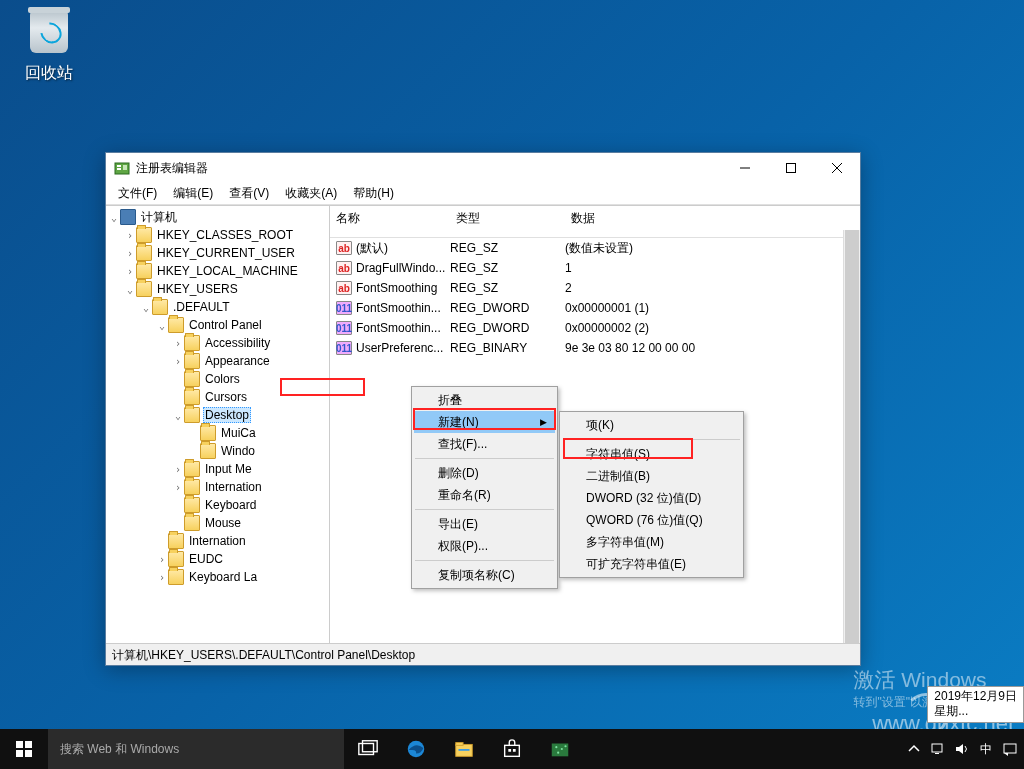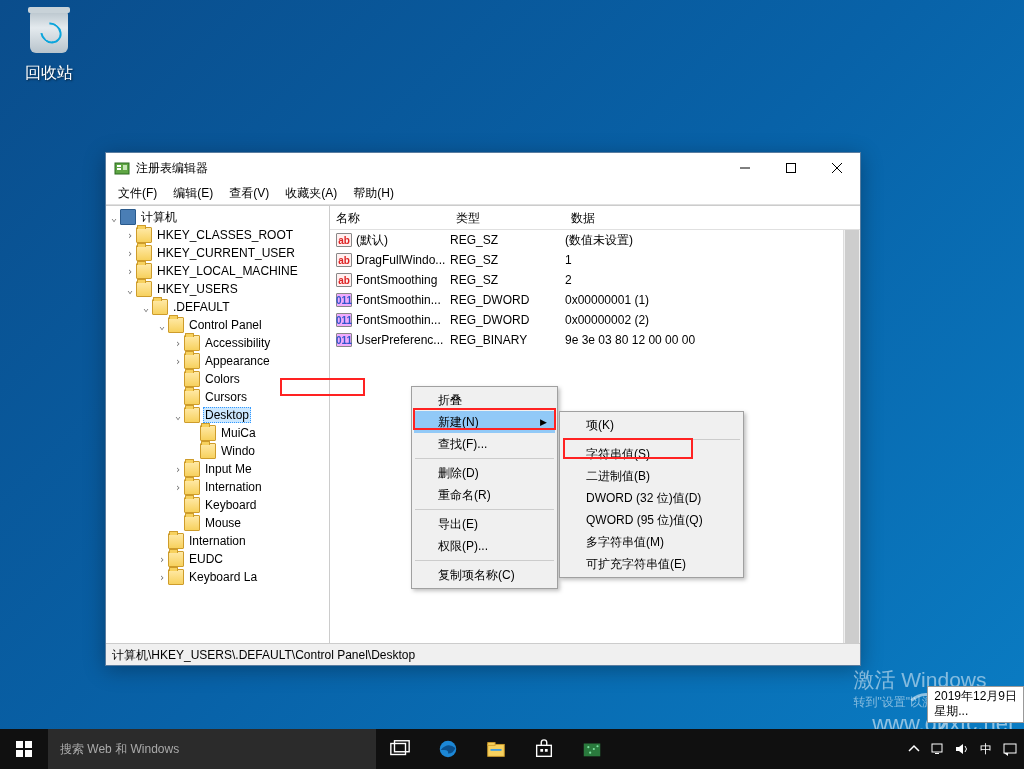--- a/index.html
+++ b/index.html
@@ -31,21 +31,21 @@
 .tree-item { display: flex; align-items: center; white-space: nowrap; height: 18px; cursor: default; }
 .tree-item .expand { width: 12px; text-align: center; color: #666; font-size: 10px; font-family: monospace; }
 .tree-item .ficon { width: 16px; height: 16px; margin-right: 3px; display: inline-block; }
 .folder-icon { background: linear-gradient(to bottom, #ffe9a6 0%, #f7d15e 100%); border: 1px solid #ce9c2b; border-radius: 1px; position: relative; }
 .folder-icon::before { content: ""; position: absolute; top: -3px; left: 0; width: 7px; height: 3px; background: #f7d15e; border: 1px solid #ce9c2b; border-bottom: none; border-radius: 1px 1px 0 0; }
 .computer-icon { background: #4a7eb5; border: 1px solid #2a5a8c; border-radius: 1px; }
 .tree-item .label { padding: 0 2px; }
 .tree-item.selected .label { background: #cce8ff; border: 1px dotted #3399ff; padding: 0 1px; }
 
 .list-panel { flex: 1; overflow: hidden; position: relative; }
-.list-header { display: flex; background: #fff; border-bottom: 1px solid #e0e0e0; height: 24px; }
+.list-header { display: flex; background: #fff; border-bottom: 1px solid #e0e0e0; height: 32px; }
 .list-header div { padding: 4px 6px; border-right: 1px solid transparent; }
 .col-name { width: 120px; }
 .col-type { width: 115px; }
 .col-data { flex: 1; }
 .list-row { display: flex; height: 20px; align-items: center; }
 .list-row .col-name { display: flex; align-items: center; }
 .val-icon { width: 16px; height: 14px; margin: 0 4px 0 6px; border: 1px solid #888; border-radius: 1px; display: flex; align-items: center; justify-content: center; font-size: 10px; font-weight: bold; }
 .val-icon.ab { background: #fff0f0; color: #d22; }
 .val-icon.bin { background: #f0abfc; color: #35c; }
 
@@ -70,21 +70,21 @@
 .date-tip { position: absolute; right: 0px; bottom: 46px; background: #fff; border: 1px solid #999; padding: 2px 6px; font-size: 11px; line-height: 1.3; }
 
 
 .logo-wm { position: absolute; right: 10px; bottom: 32px; color: rgba(255,255,255,0.55); display: flex; align-items: center; gap: 6px; font-size: 22px; font-weight: 500; pointer-events:none;}
 .logo-wm .ring { width: 44px; height: 44px; border: 3px solid rgba(255,255,255,0.55); border-radius: 50%; border-left-color: transparent; position: relative; }
 
 
 .taskbar { position: absolute; bottom: 0; left: 0; right: 0; height: 40px; background: #101010; display: flex; align-items: stretch; color: #fff; }
 .start-btn { width: 48px; display: flex; align-items: center; justify-content: center; }
 .start-btn svg { width: 16px; height: 16px; }
-.searchbox { width: 328px; background: #2b2b2b; display: flex; align-items: center; padding: 0 12px; color: #aaa; gap: 4px;}
+.searchbox { width: 296px; background: #2b2b2b; display: flex; align-items: center; padding: 0 12px; color: #aaa; gap: 4px;}
 .task-item { width: 48px; display: flex; align-items: center; justify-content: center; position: relative; }
 .task-item svg { width: 22px; height: 22px; }
 .taskbar .spacer { flex: 1; }
 .tray { display: flex; align-items: center; padding: 0 6px; gap: 8px; }
 .tray .t-icon { width: 16px; height: 16px; display: flex; align-items: center; justify-content: center; }
 </style>
 </head>
 <body>
 
 <div class="desktop-icon">
@@ -345,21 +345,21 @@
   <div class="item">
       <span>字符串值(S)</span>
     </div>
   <div class="item">
       <span>二进制值(B)</span>
     </div>
   <div class="item">
       <span>DWORD (32 位)值(D)</span>
     </div>
   <div class="item">
-      <span>QWORD (95 位)值(Q)</span>
+      <span>QWORD (76 位)值(Q)</span>
     </div>
   <div class="item">
       <span>多字符串值(M)</span>
     </div>
   <div class="item">
       <span>可扩充字符串值(E)</span>
     </div>
 </div>
 <div class="redmark" style="top:438px; left:563px; width:130px; height:21px;"></div>
 

